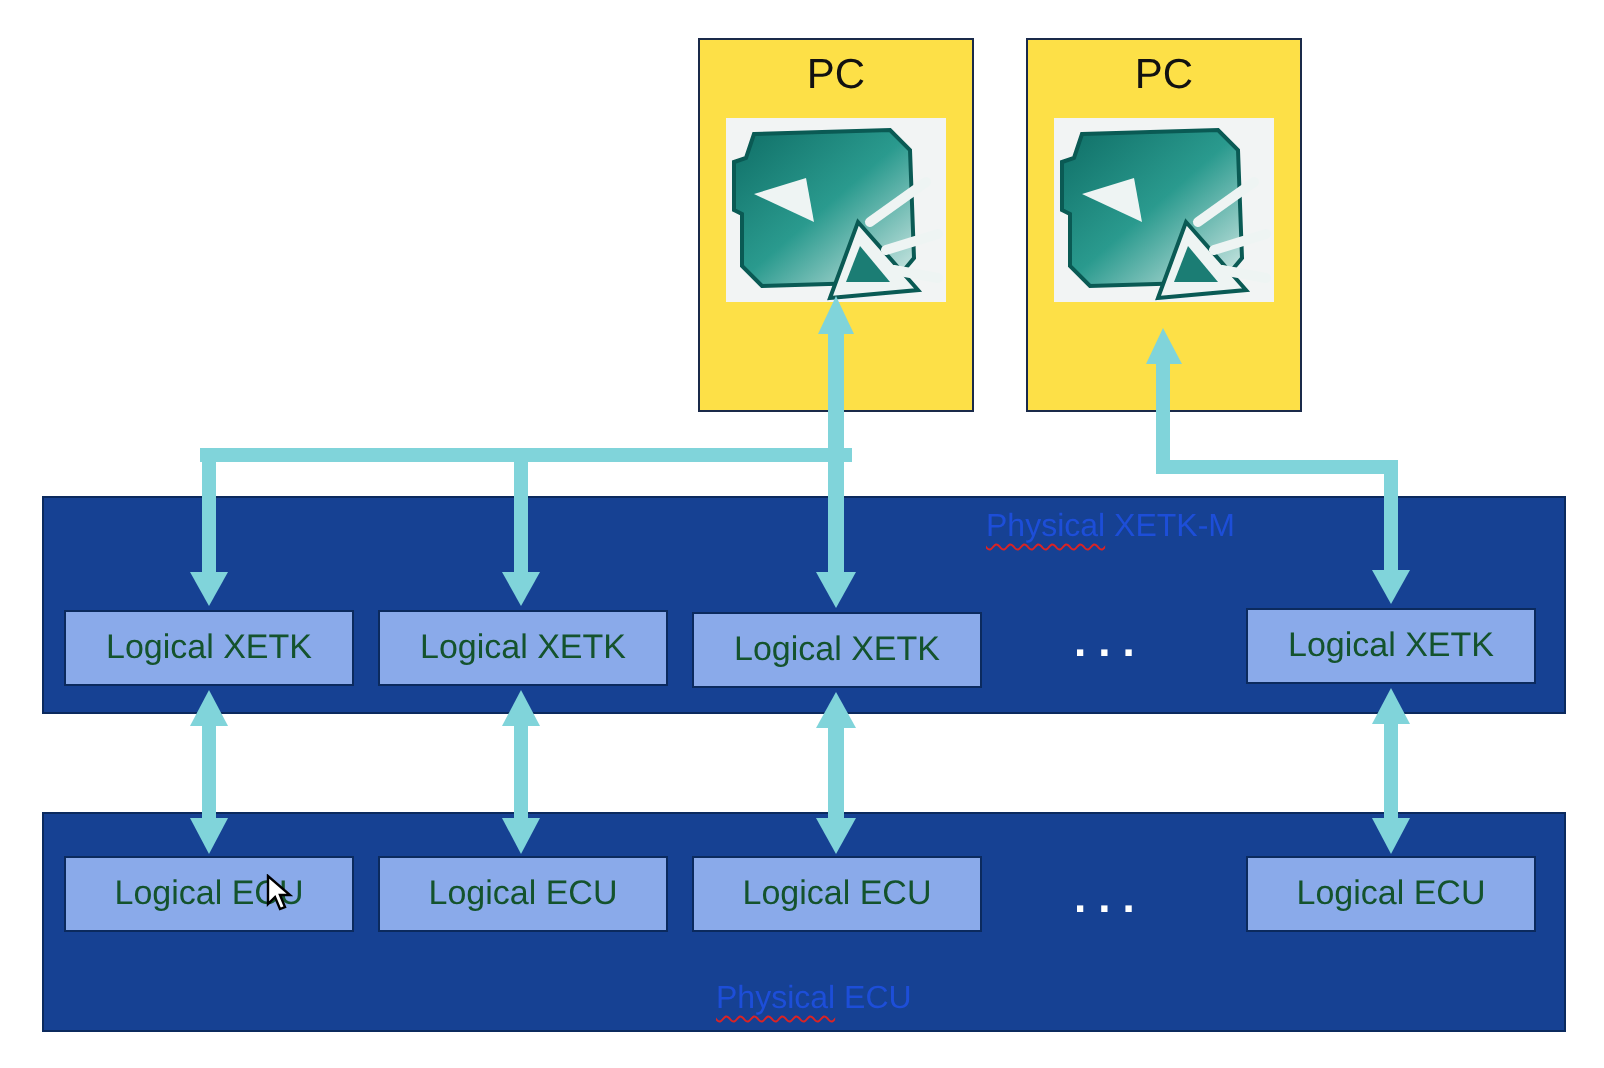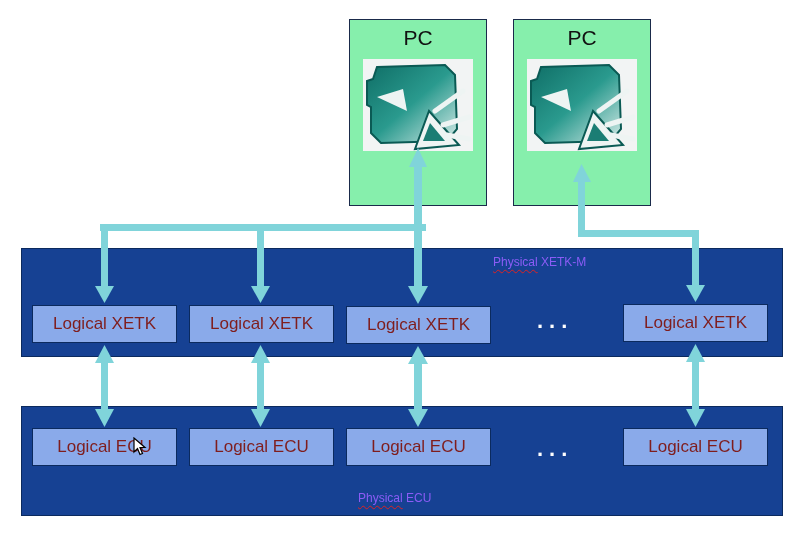--- a/index.html
+++ b/index.html
@@ -1,22 +1,22 @@
 <!DOCTYPE html>
 <html><head>
 <meta charset="utf-8">
 <style>
   html,body{margin:0;padding:0;background:#fff;}
   body{width:802px;height:534px;position:relative;overflow:hidden;font-family:"Liberation Sans",sans-serif;}
   .phys{position:absolute;background:#164193;border:1px solid #0b2a5e;box-sizing:border-box;}
-  .phys-label{position:absolute;color:#8b5cf6;font-size:12px;white-space:nowrap;}
+  .phys-label{position:absolute;color:#1d4ed8;font-size:16px;white-space:nowrap;}
   .phys-label .sq{text-decoration:underline wavy #d22;text-decoration-thickness:1px;text-underline-offset:3px;}
-  .lbox{position:absolute;width:145px;height:38px;background:#8aaaea;border:1px solid #0b2a5e;box-sizing:border-box;color:#7f1d1d;font-size:17px;display:flex;align-items:center;justify-content:center;}
+  .lbox{position:absolute;width:145px;height:38px;background:#8aaaea;border:1px solid #0b2a5e;box-sizing:border-box;color:#14532d;font-size:17px;display:flex;align-items:center;justify-content:center;}
   .dots{position:absolute;color:#fff;font-size:22px;letter-spacing:6px;font-weight:bold;}
-  .pc{position:absolute;width:138px;height:187px;background:#86efac;border:1px solid #1a2a4a;box-sizing:border-box;}
+  .pc{position:absolute;width:138px;height:187px;background:#fde047;border:1px solid #1a2a4a;box-sizing:border-box;}
   .pc-title{position:absolute;top:6px;left:0;width:100%;text-align:center;font-size:21px;color:#111;}
   .pc-icon{position:absolute;left:13px;top:39px;width:110px;height:92px;background:#f2f4f4;}
   svg.conn{position:absolute;left:0;top:0;}
   .cursor{position:absolute;left:133px;top:437px;}
 </style>
 </head>
 <body>
 
 <div class="phys" style="left:21px;top:248px;width:762px;height:109px;"></div>
 <div class="phys-label" style="left:493px;top:255px;">

